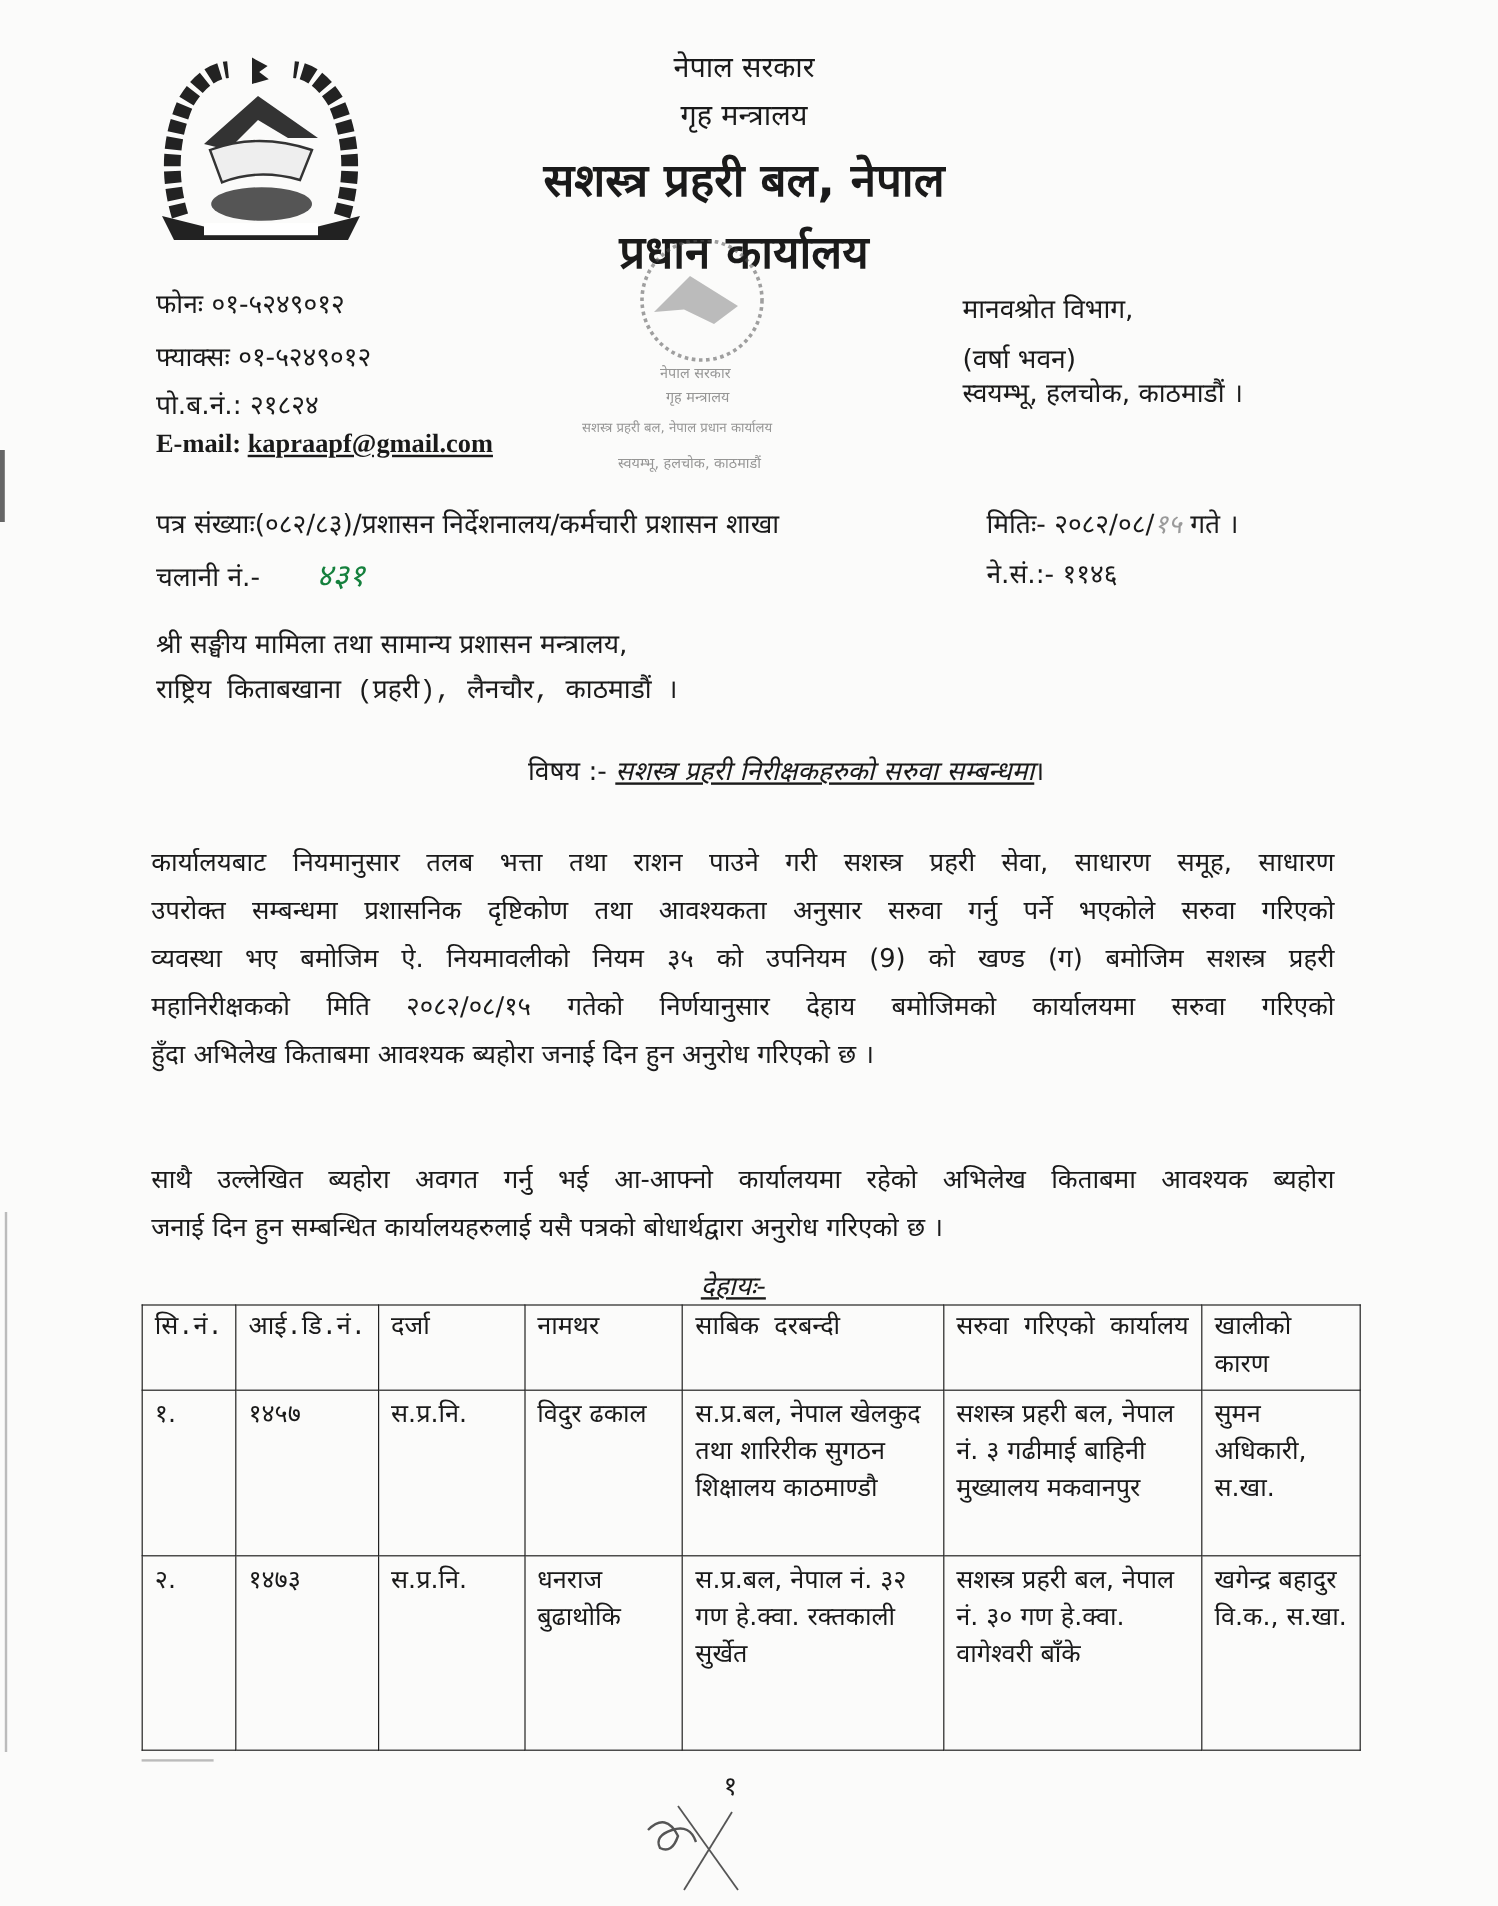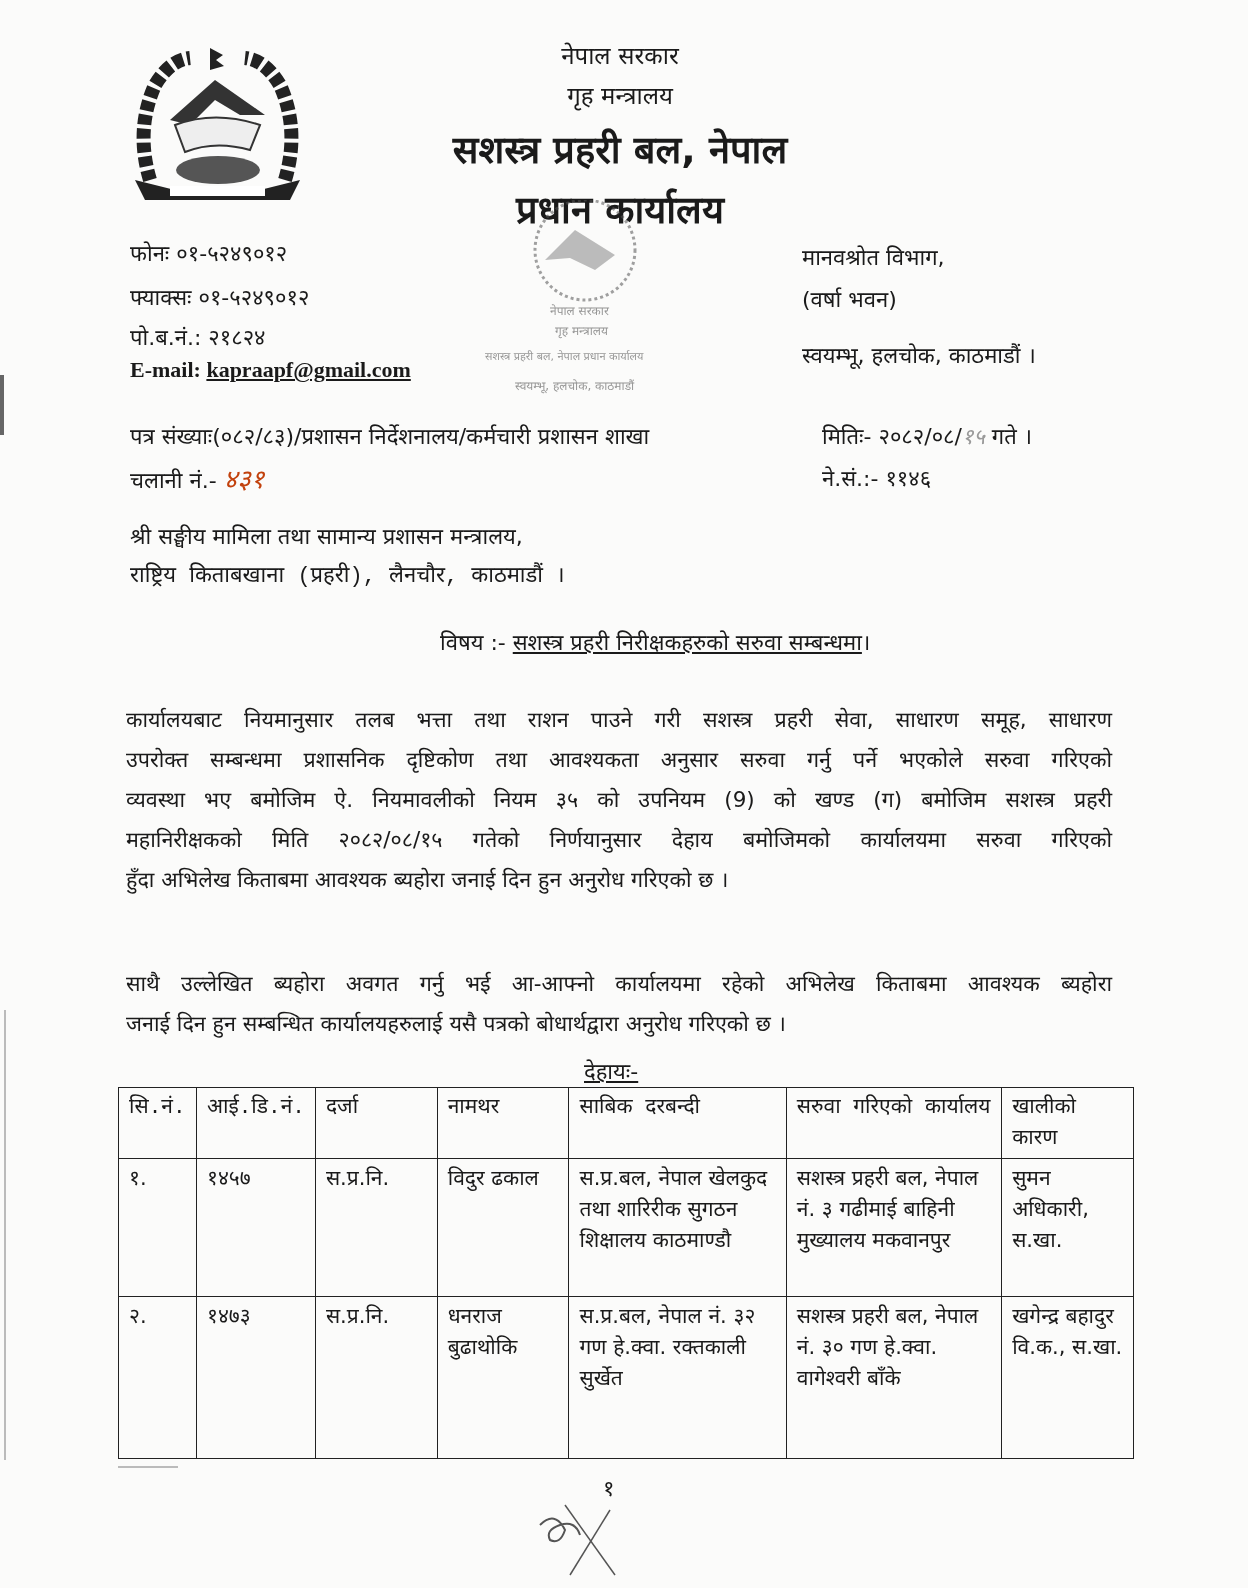--- a/index.html
+++ b/index.html
@@ -8,26 +8,26 @@
     background: #fbfbfa; color: #1a1a1a;
     font-family: "DejaVu Sans", "Liberation Sans", sans-serif;
   }
   .abs { position: absolute; }
   .center { text-align: center; }
   .hdr1 { font-size: 24px; }
   .hdr2 { font-size: 38px; font-weight: bold; }
   .txt { font-size: 22px; white-space: nowrap; }
   .email { font-family: Liberation Serif, serif; font-weight: bold; font-size: 22px; }
   .email u { text-decoration: underline; }
-  .hand { font-family: "DejaVu Sans", sans-serif; font-size: 26px; color: #c2410c; font-style: italic; }
+  .hand { font-family: "DejaVu Sans", sans-serif; font-size: 26px; color: #15803d; font-style: italic; margin-left: 40px; }
   .handgray { color: #9a9a9a; font-style: italic; }
   .para { font-size: 21.5px; line-height: 40px; text-align: justify; text-align-last: left; }
   .para .ln { display: block; text-align: justify; text-align-last: justify; white-space: nowrap; }
   .para .ln.last { text-align-last: left; }
-  .underline { text-decoration: underline; }
+  .underline { text-decoration: underline; font-style: italic; }
   table.main {
     position: absolute; left: 118px; top: 1087px; width: 1016px;
     border-collapse: collapse; font-size: 21px;
   }
   table.main td, table.main th {
     border: 1.5px solid #222; vertical-align: top; text-align: left;
     padding: 4px 10px; line-height: 31px; font-weight: normal;
   }
   table.main th { height: 62px; font-family: Liberation Mono, monospace; }
   .c-num { text-align: center; }
@@ -74,21 +74,21 @@
 <div class="abs txt" style="left:130px; top:237px;">फोनः ०१-५२४९०१२</div>
 <div class="abs txt" style="left:130px; top:281px;">फ्याक्सः ०१-५२४९०१२</div>
 <div class="abs txt" style="left:130px; top:321px;">पो.ब.नं.: २१८२४</div>
 <div class="abs email" style="left:130px; top:357px;">
   <span>E-mail:</span>
   <u>kapraapf@gmail.com</u>
 </div>
 
 <div class="abs txt" style="left:802px; top:241px;">मानवश्रोत विभाग,</div>
 <div class="abs txt" style="left:802px; top:283px;">(वर्षा भवन)</div>
-<div class="abs txt" style="left:802px; top:339px;text-align:right;">स्वयम्भू, हलचोक, काठमाडौं ।</div>
+<div class="abs txt" style="left:802px; top:311px;text-align:right;">स्वयम्भू, हलचोक, काठमाडौं ।</div>
 
 <div class="abs txt" style="left:130px; top:420px;">पत्र संख्याः(०८२/८३)/प्रशासन निर्देशनालय/कर्मचारी प्रशासन शाखा</div>
 <div class="abs txt" style="left:130px; top:460px;">
   <span>चलानी नं.-</span>
   <span class="hand">४३१</span>
 </div>
 <div class="abs txt" style="left:822px; top:420px;">
   <span>मितिः- २०८२/०८/</span><span class="handgray">१५</span>
   <span>गते ।</span>
 </div>

